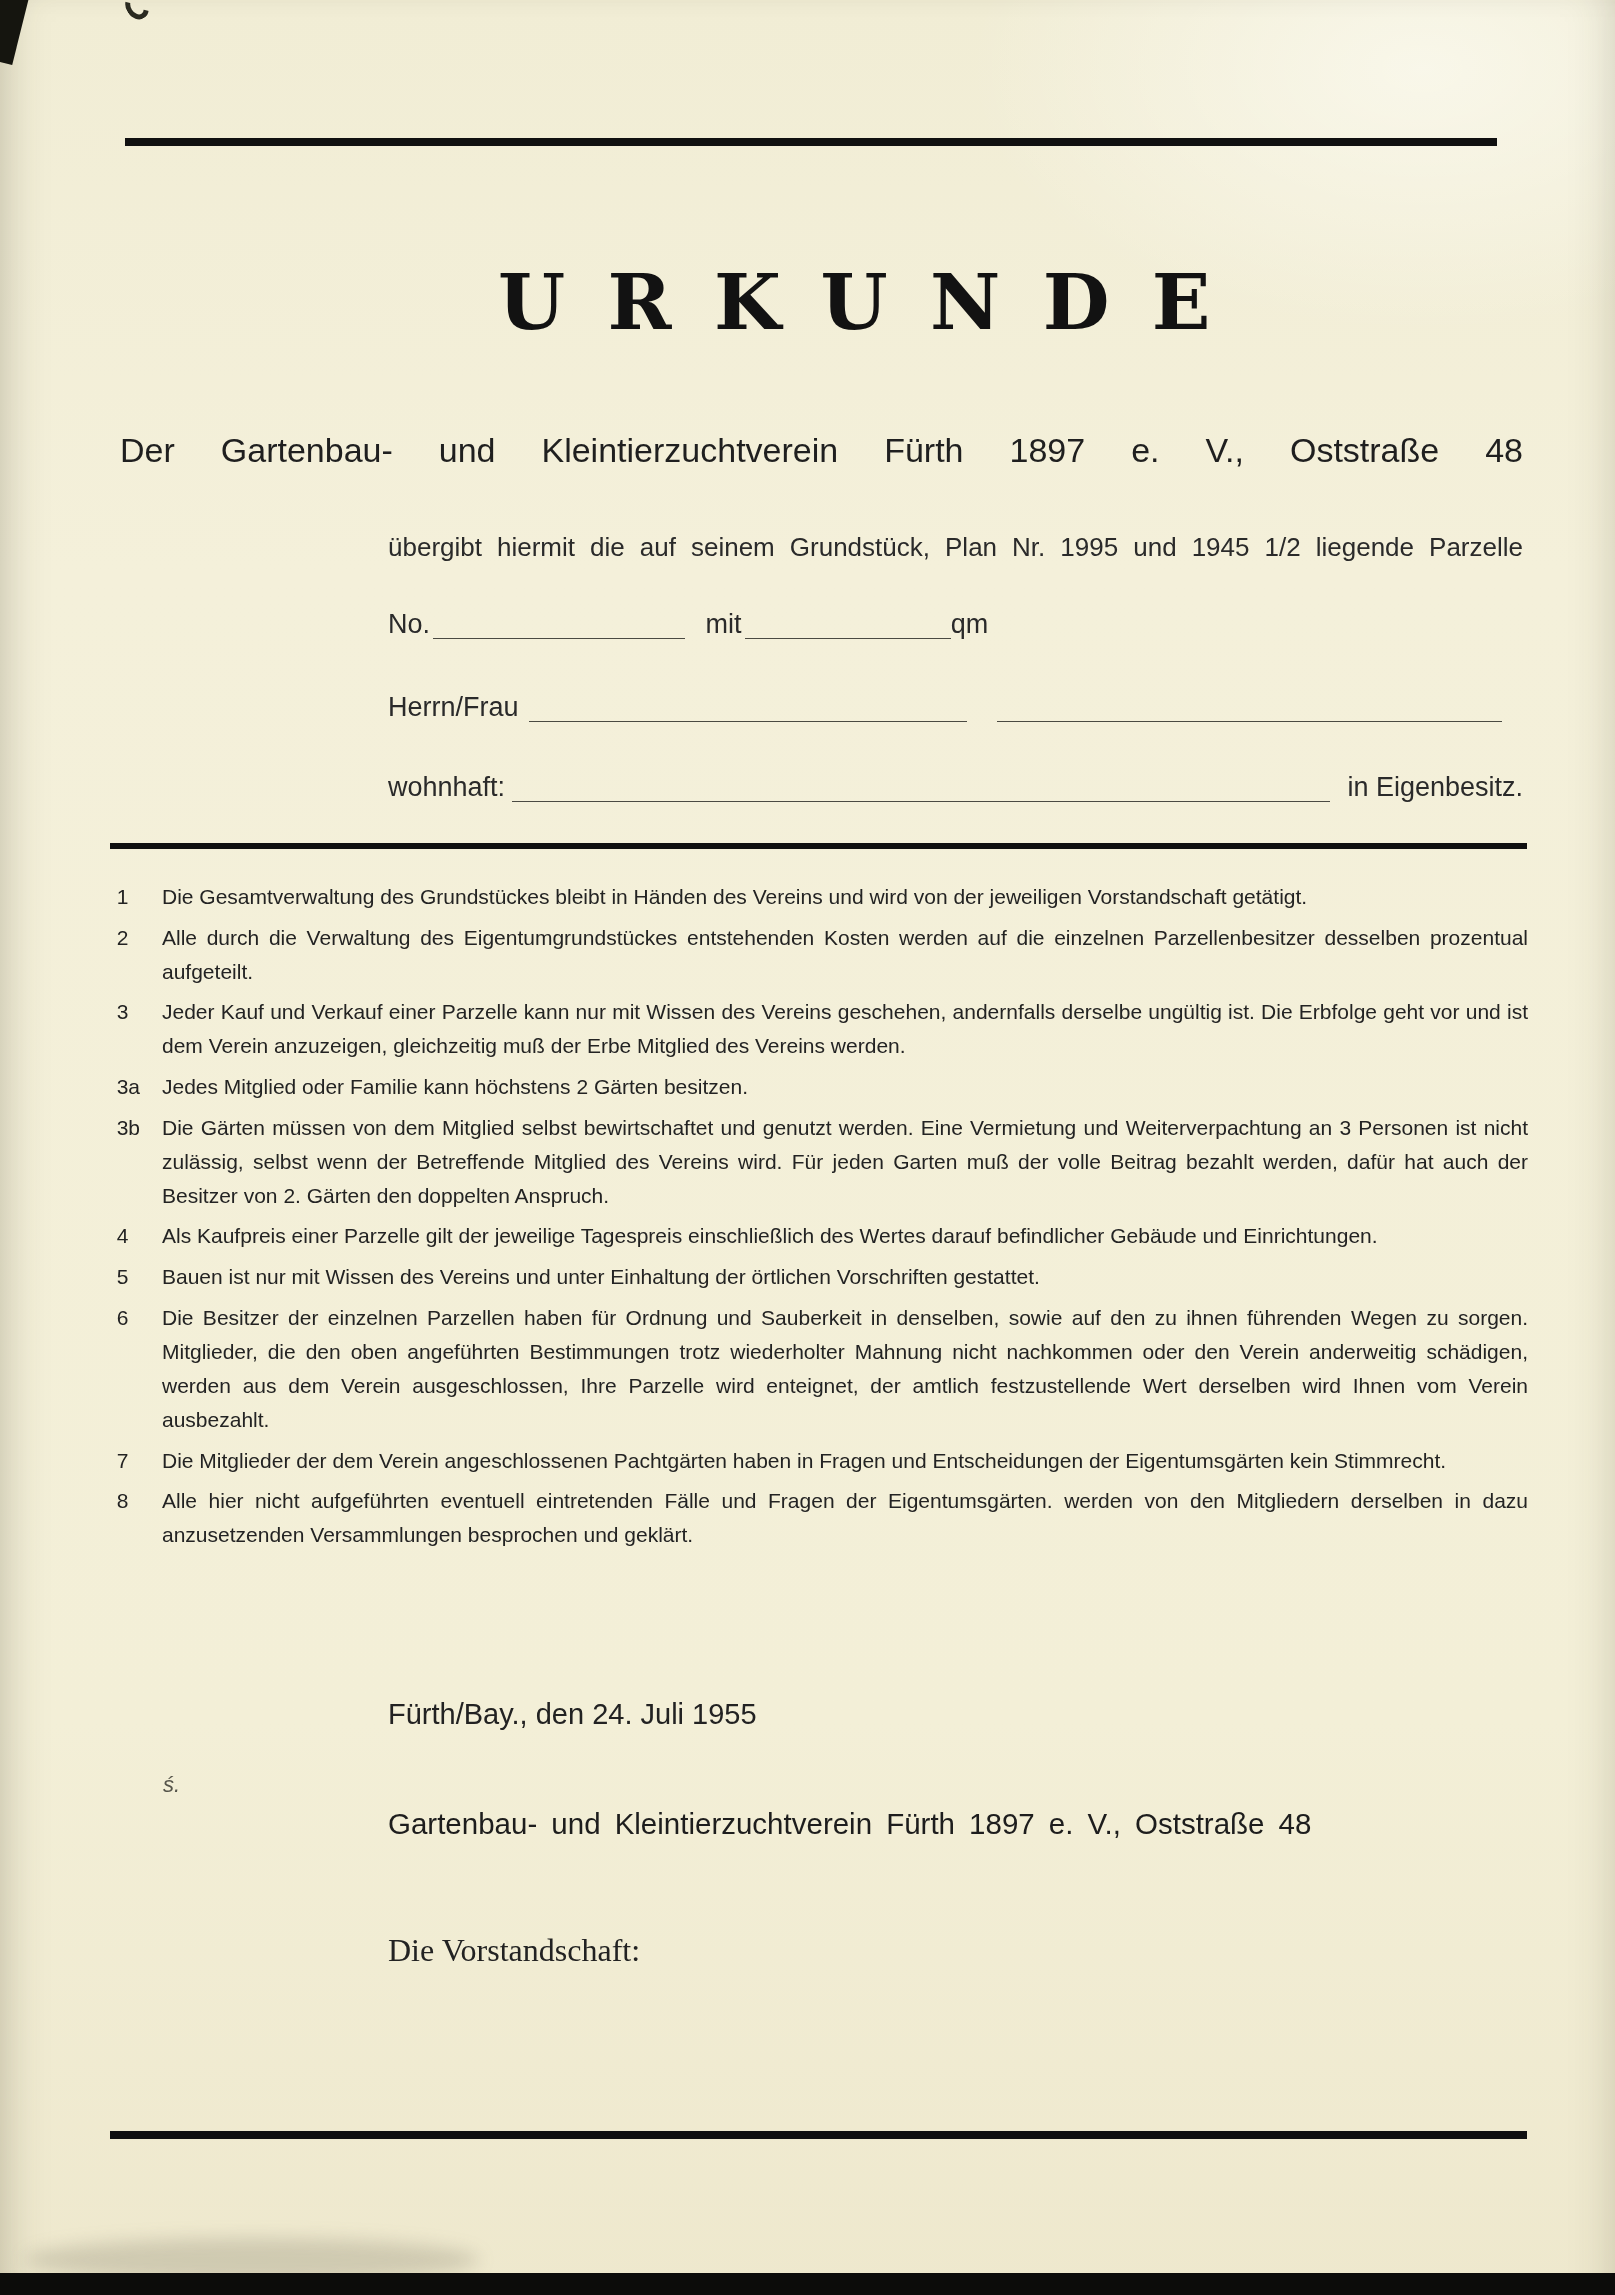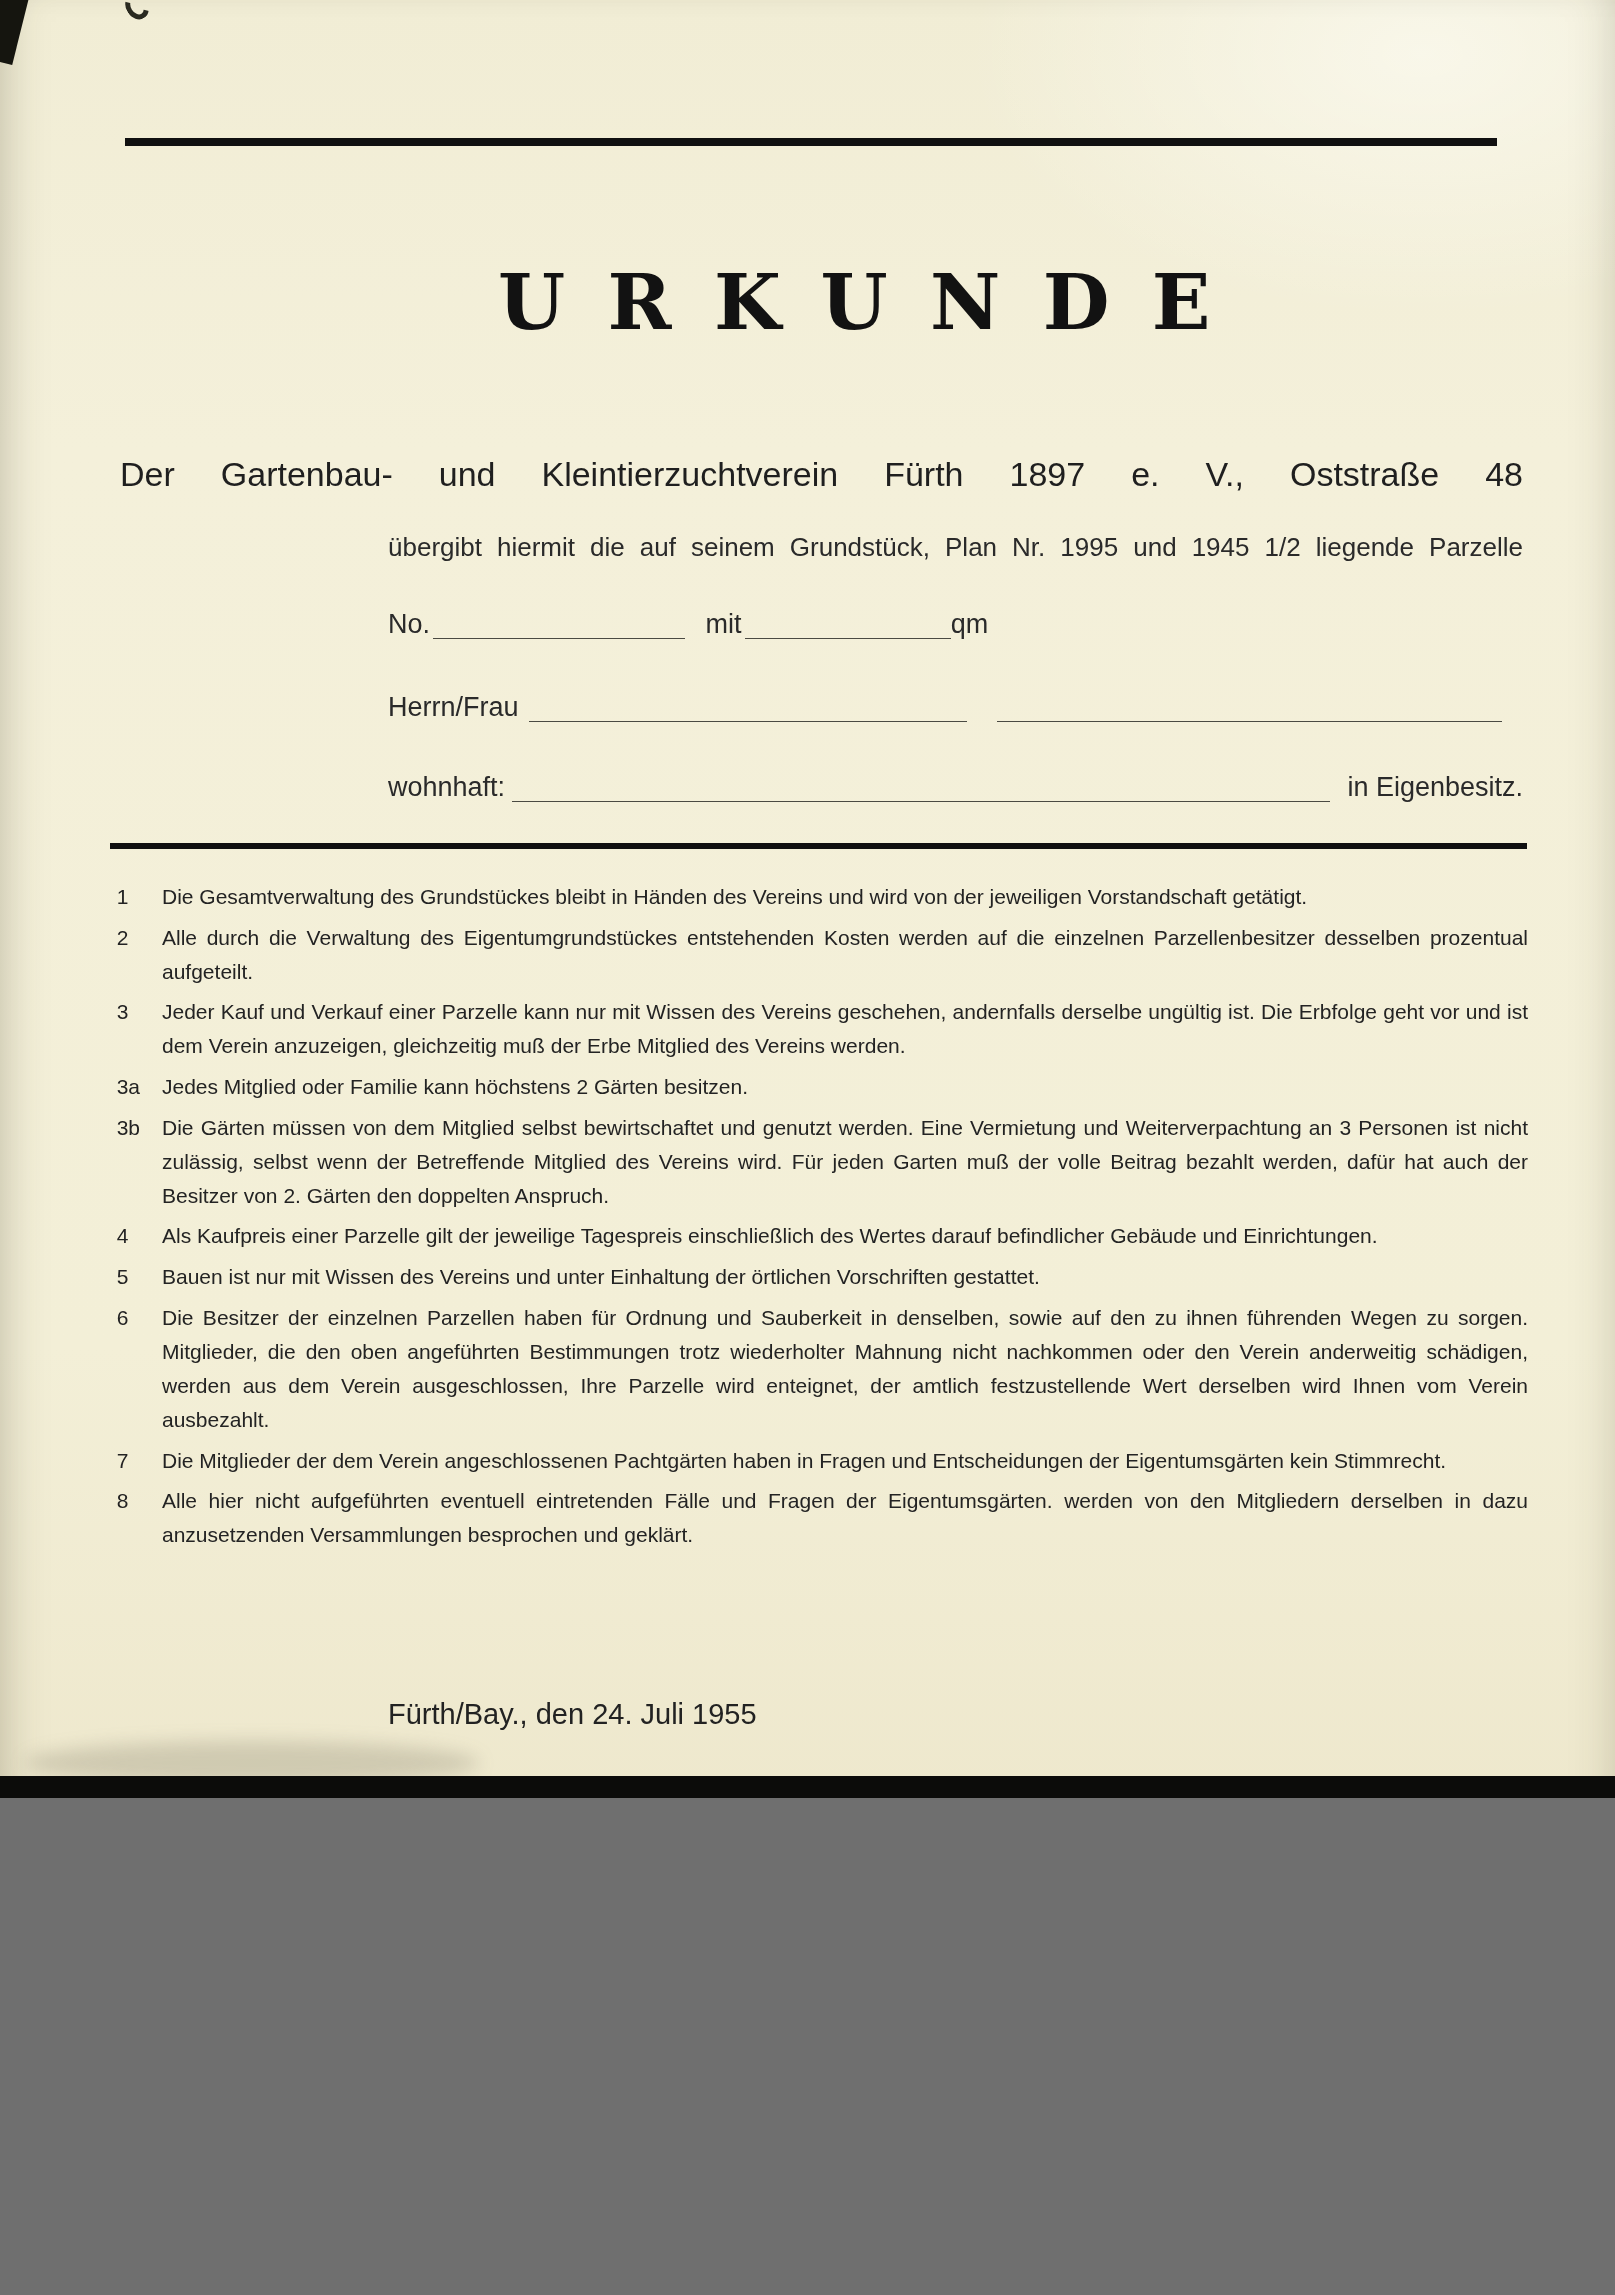--- a/index.html
+++ b/index.html
@@ -1,21 +1,21 @@
 <!DOCTYPE html>
 <html lang="de" style="font-size:13.5px"><head>
 <meta charset="utf-8">
 <style>
   * { margin:0; padding:0; box-sizing:border-box; }
   html,body { margin:0; }
   body { background:#6f6f6f; font-family:"Liberation Sans","DejaVu Sans",sans-serif; }
 
   .page {
     position:relative;
-    width:1616px; height:1798px;
+    width:1616px; height:2295px;
     overflow:hidden;
     background:
       radial-gradient(ellipse 757px 438px at 88% 3%, rgba(255,255,250,0.55), rgba(255,255,250,0) 60%),
       linear-gradient(180deg, #f1edd5 0%, #f4f0da 25%, #f3efd7 75%, #eee8cd 100%);
     box-shadow: inset 34px 0 50px -38px rgba(60,55,35,0.35),
                 inset -34px 0 50px -38px rgba(60,55,35,0.25);
     color:#242424;
   }
 
   
@@ -39,21 +39,21 @@
   .title {
     position:absolute; top:257px; left:118px; width:1515px;
     text-align:center;
     font-family:"DejaVu Serif","Liberation Serif",serif;
     font-weight:700; font-size:77px; letter-spacing:0.55em;
     color:#121212;
   }
   .org-line {
     position:absolute; top:431px; left:120px; width:1403px;
     font-size:34px; color:#1f1f1f;
-    text-align:justify; text-align-last:justify;margin-top:24px;
+    text-align:justify; text-align-last:justify;
   }
   .intro-line {
     position:absolute; top:532px; left:388px; width:1135px;
     font-size:26px; color:#2a2a2a;
     text-align:justify; text-align-last:justify;
   }
 
   
   .form-row { position:absolute; left:388px; display:flex; align-items:baseline;
               font-size:27px; color:#2a2a2a; }

